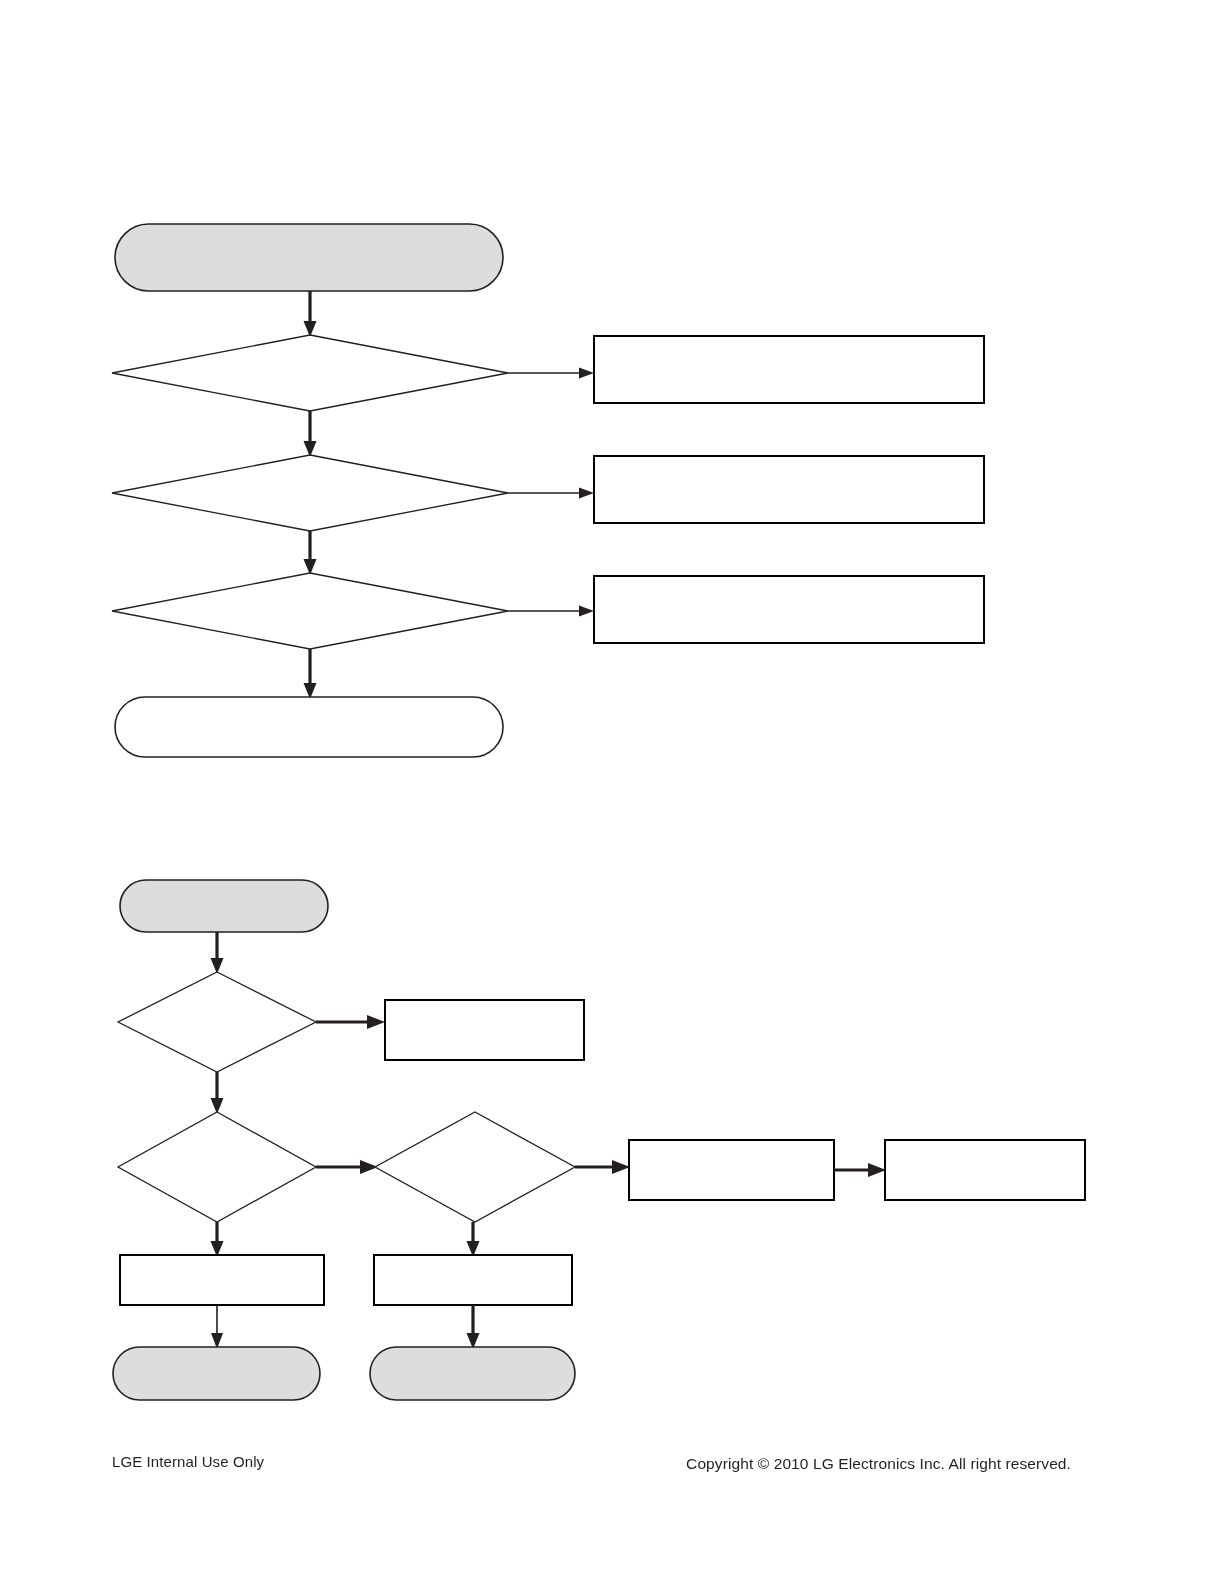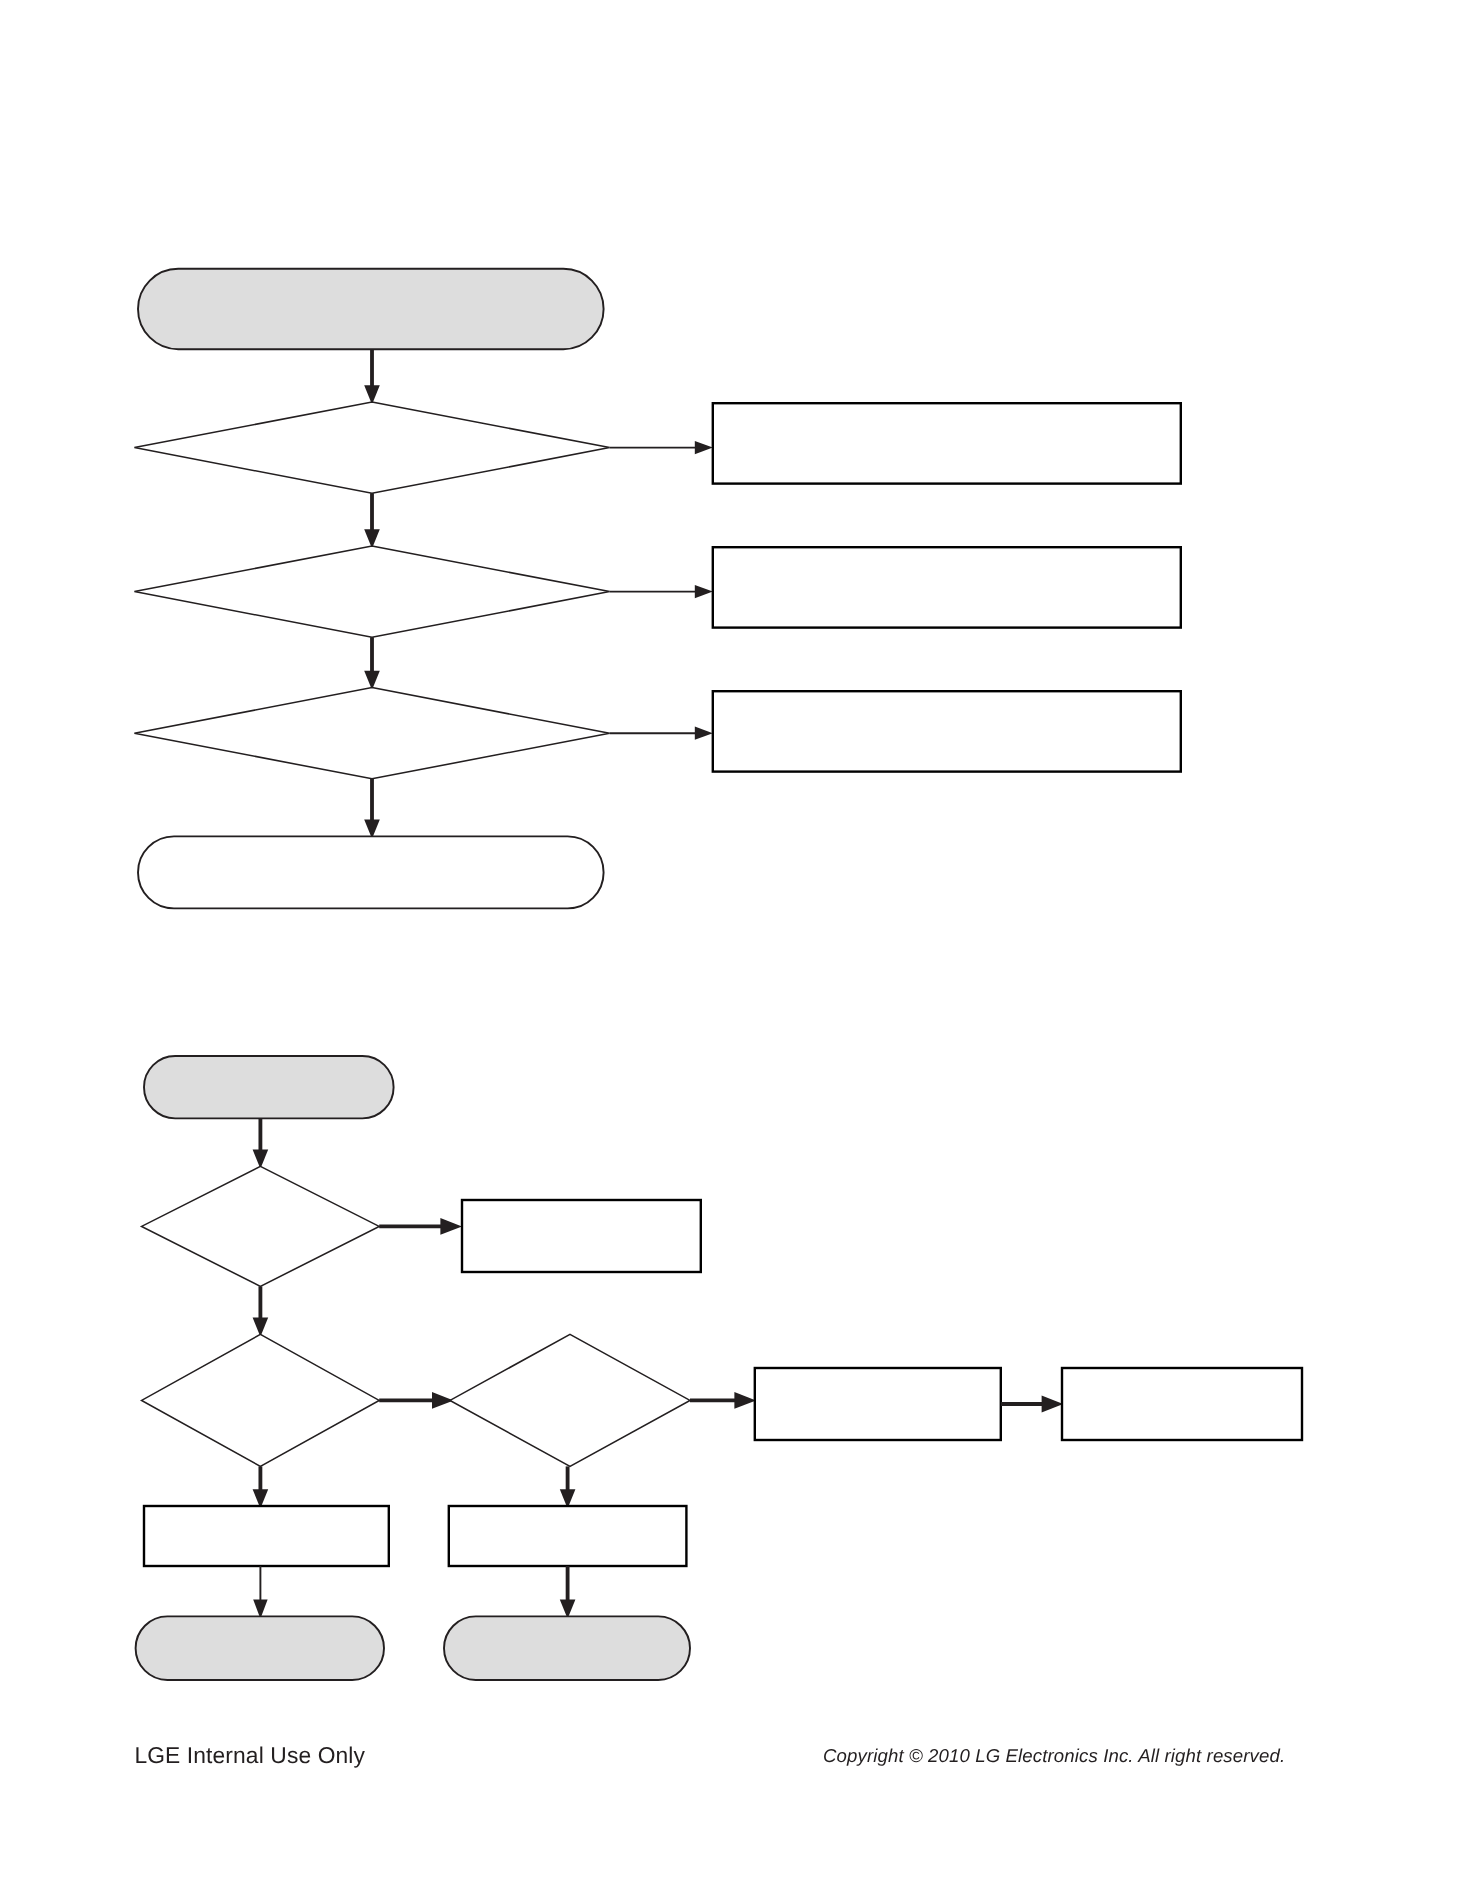--- a/index.html
+++ b/index.html
@@ -65,36 +65,35 @@
     position: absolute;
     left: 0;
     right: 0;
     bottom: 0;
     height: 140px;
   }
   .footer-left {
     position: absolute;
     left: 112px;
     top: 6px;
-    font-size: 19px;
+    font-size: 15px;
     color: #231f20;
     white-space: nowrap;
     letter-spacing: 0.1px;
   }
   .footer-right {
     position: absolute;
     right: 148px;
     top: 6px;
     text-align: center;
     font-size: 15.5px;
     color: #231f20;
     line-height: 1.45;
     white-space: nowrap;
     letter-spacing: 0.1px;
-    font-style: italic;
   }
   .footer-right div {
     display: block;
   }
 </style>
 </head>
 <body>
 
 <div id="page">
 

